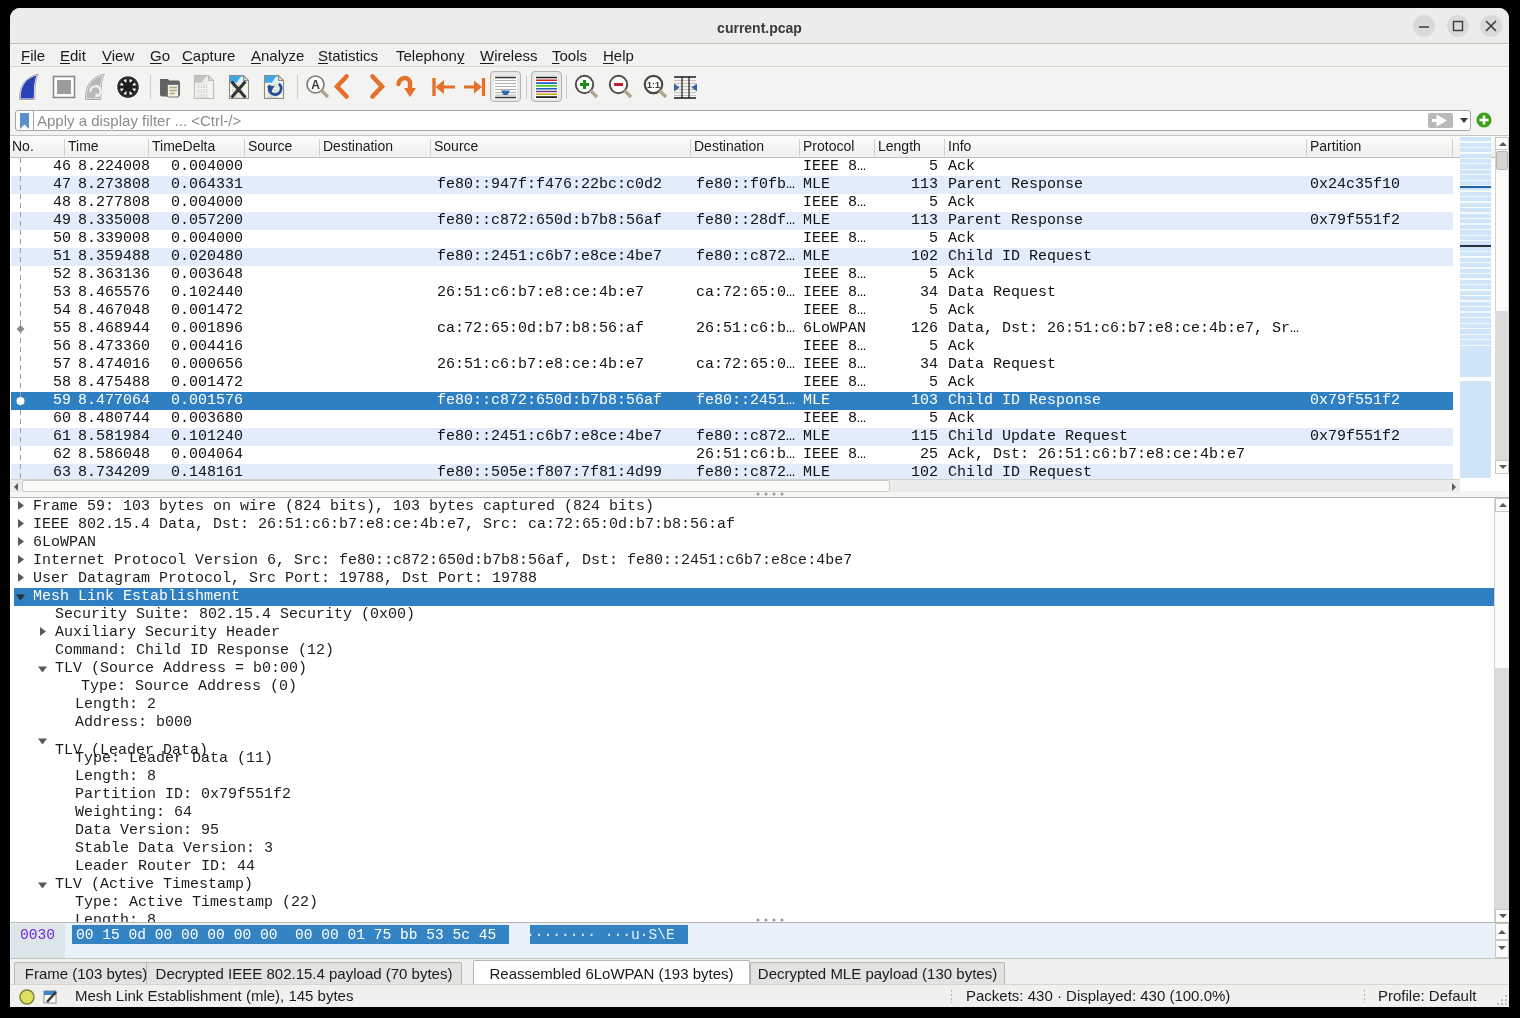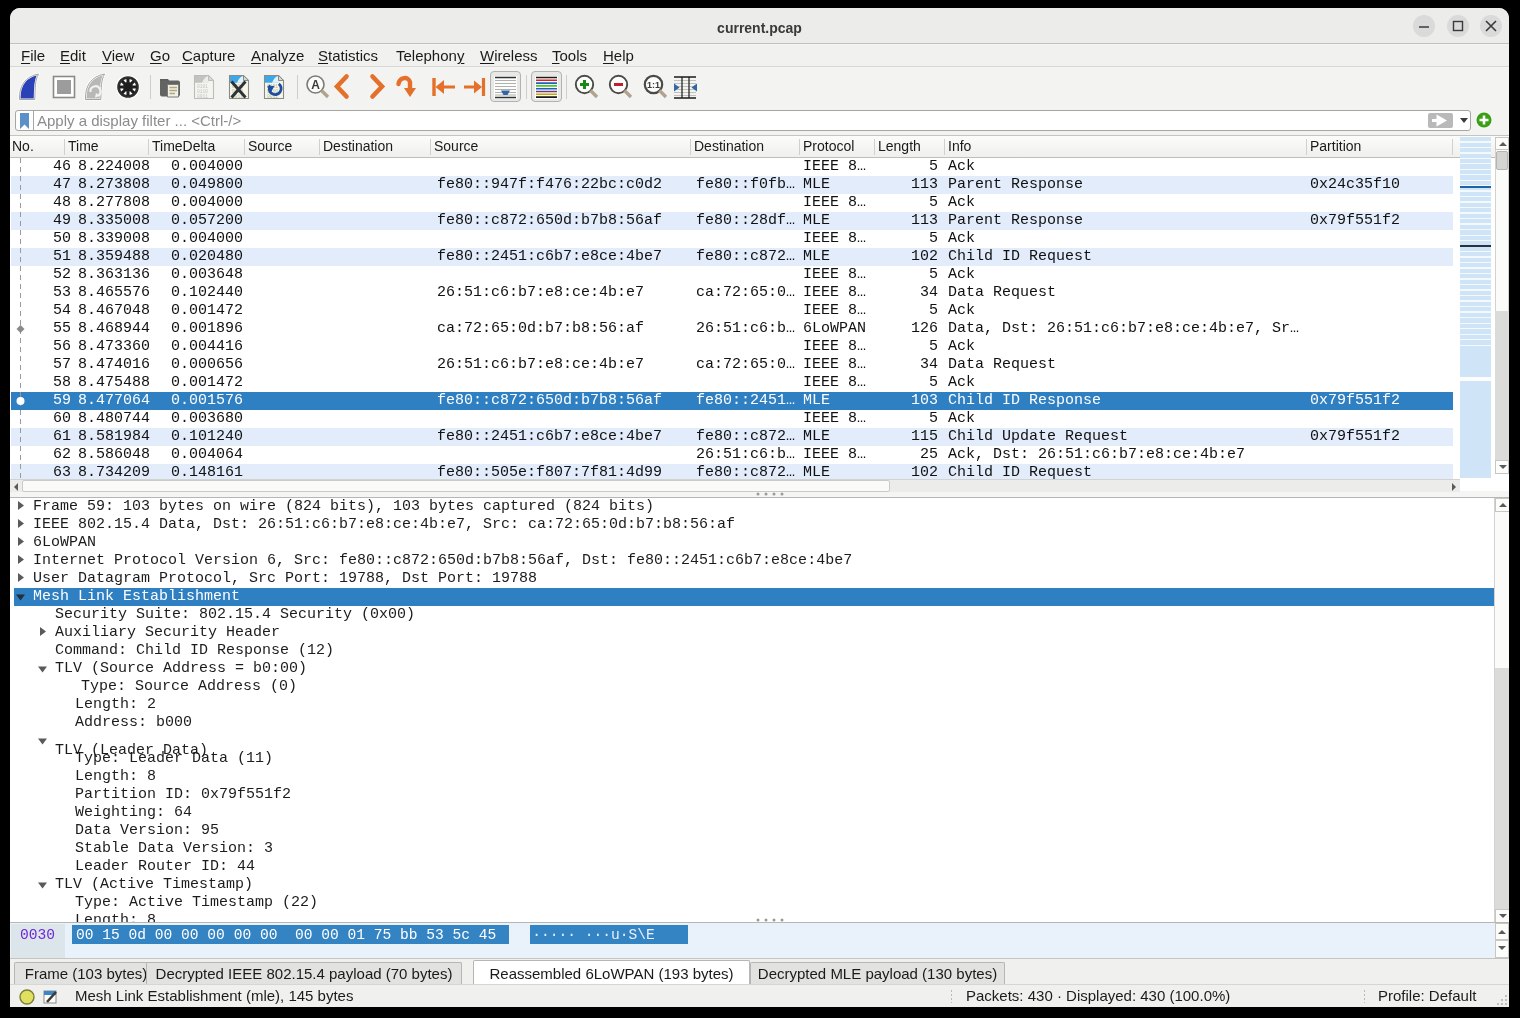--- a/index.html
+++ b/index.html
@@ -320,21 +320,21 @@
           <span class="no">46</span>
           <span class="t">8.224008</span>
           <span class="d">0.004000</span>
           <span class="pr">IEEE 8…</span>
           <span class="len">5</span>
           <span class="inf">Ack</span>
         </div>
     <div class="prow blue" style="top:18px">
           <span class="no">47</span>
           <span class="t">8.273808</span>
-          <span class="d">0.049800</span>
+          <span class="d">0.064331</span>
           <span class="src">fe80::947f:f476:22bc:c0d2</span>
           <span class="dst">fe80::f0fb…</span>
           <span class="pr">MLE</span>
           <span class="len">113</span>
           <span class="inf">Parent Response</span>
           <span class="par">0x24c35f10</span>
         </div>
     <div class="prow" style="top:36px">
           <span class="no">48</span>
           <span class="t">8.277808</span>
@@ -639,21 +639,21 @@
         <circle cx="19" cy="3" r="1.5"></circle>
         <circle cx="27" cy="3" r="1.5"></circle>
       </g>
     </svg>
 <div id="hexpane">
   <div style="position:absolute;left:1px;top:1px;width:54px;height:34px;background:#dce5ea"></div>
   <span style="position:absolute;left:10px;top:3px;height:18px;line-height:18px;color:#6d28d9">0030</span>
   <div style="position:absolute;left:62px;top:2px;width:437px;height:19px;background:#3484c4"></div>
   <span style="position:absolute;left:66px;top:3px;height:18px;line-height:18px;color:#fff;white-space:pre">00 15 0d 00 00 00 00 00  00 00 01 75 bb 53 5c 45</span>
   <div style="position:absolute;left:520px;top:2px;width:158px;height:19px;background:#3484c4"></div>
-  <span style="position:absolute;left:496px;top:3px;height:34px;line-height:18px;color:#e8f0fa;white-space:pre">········ ···u·S\E</span>
+  <span style="position:absolute;left:516px;top:3px;height:34px;line-height:18px;color:#e8f0fa;white-space:pre">········ ···u·S\E</span>
 
   <div style="position:absolute;left:1485px;top:0;width:14px;height:35px">
     <div class="sbtn" style="left:0px;top:0px;width:14px;height:17px"></div>
     <svg class="abs" style="left:2px;top:5px" width="10" height="8">
           <path d="M1 6 L5 2 L9 6 z" fill="#5a5a5a"></path>
         </svg>
     <div class="sbtn" style="left:0px;top:17px;width:14px;height:18px"></div>
     <svg class="abs" style="left:2px;top:22px" width="10" height="8">
           <path d="M1 1 L5 5 L9 1 z" fill="#5a5a5a"></path>
         </svg>

